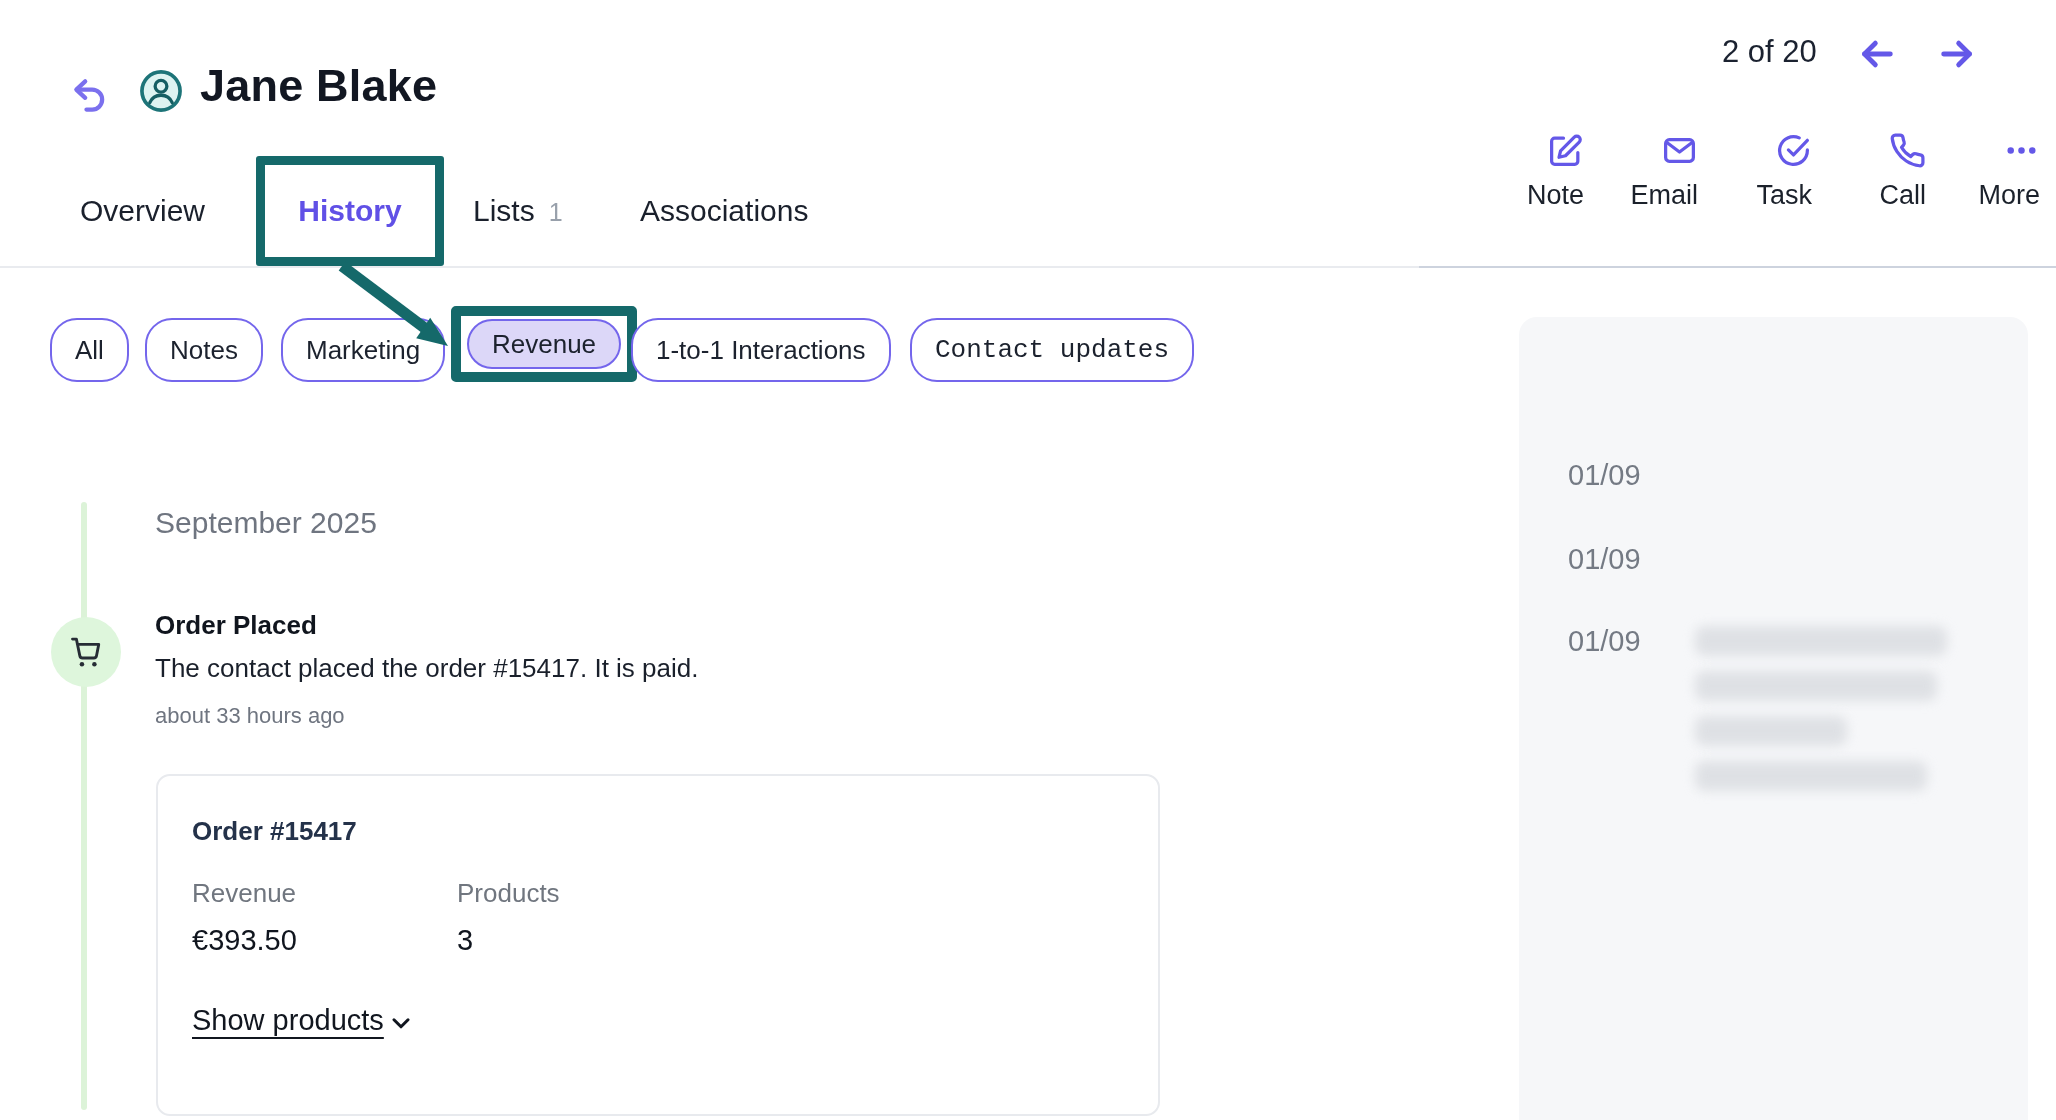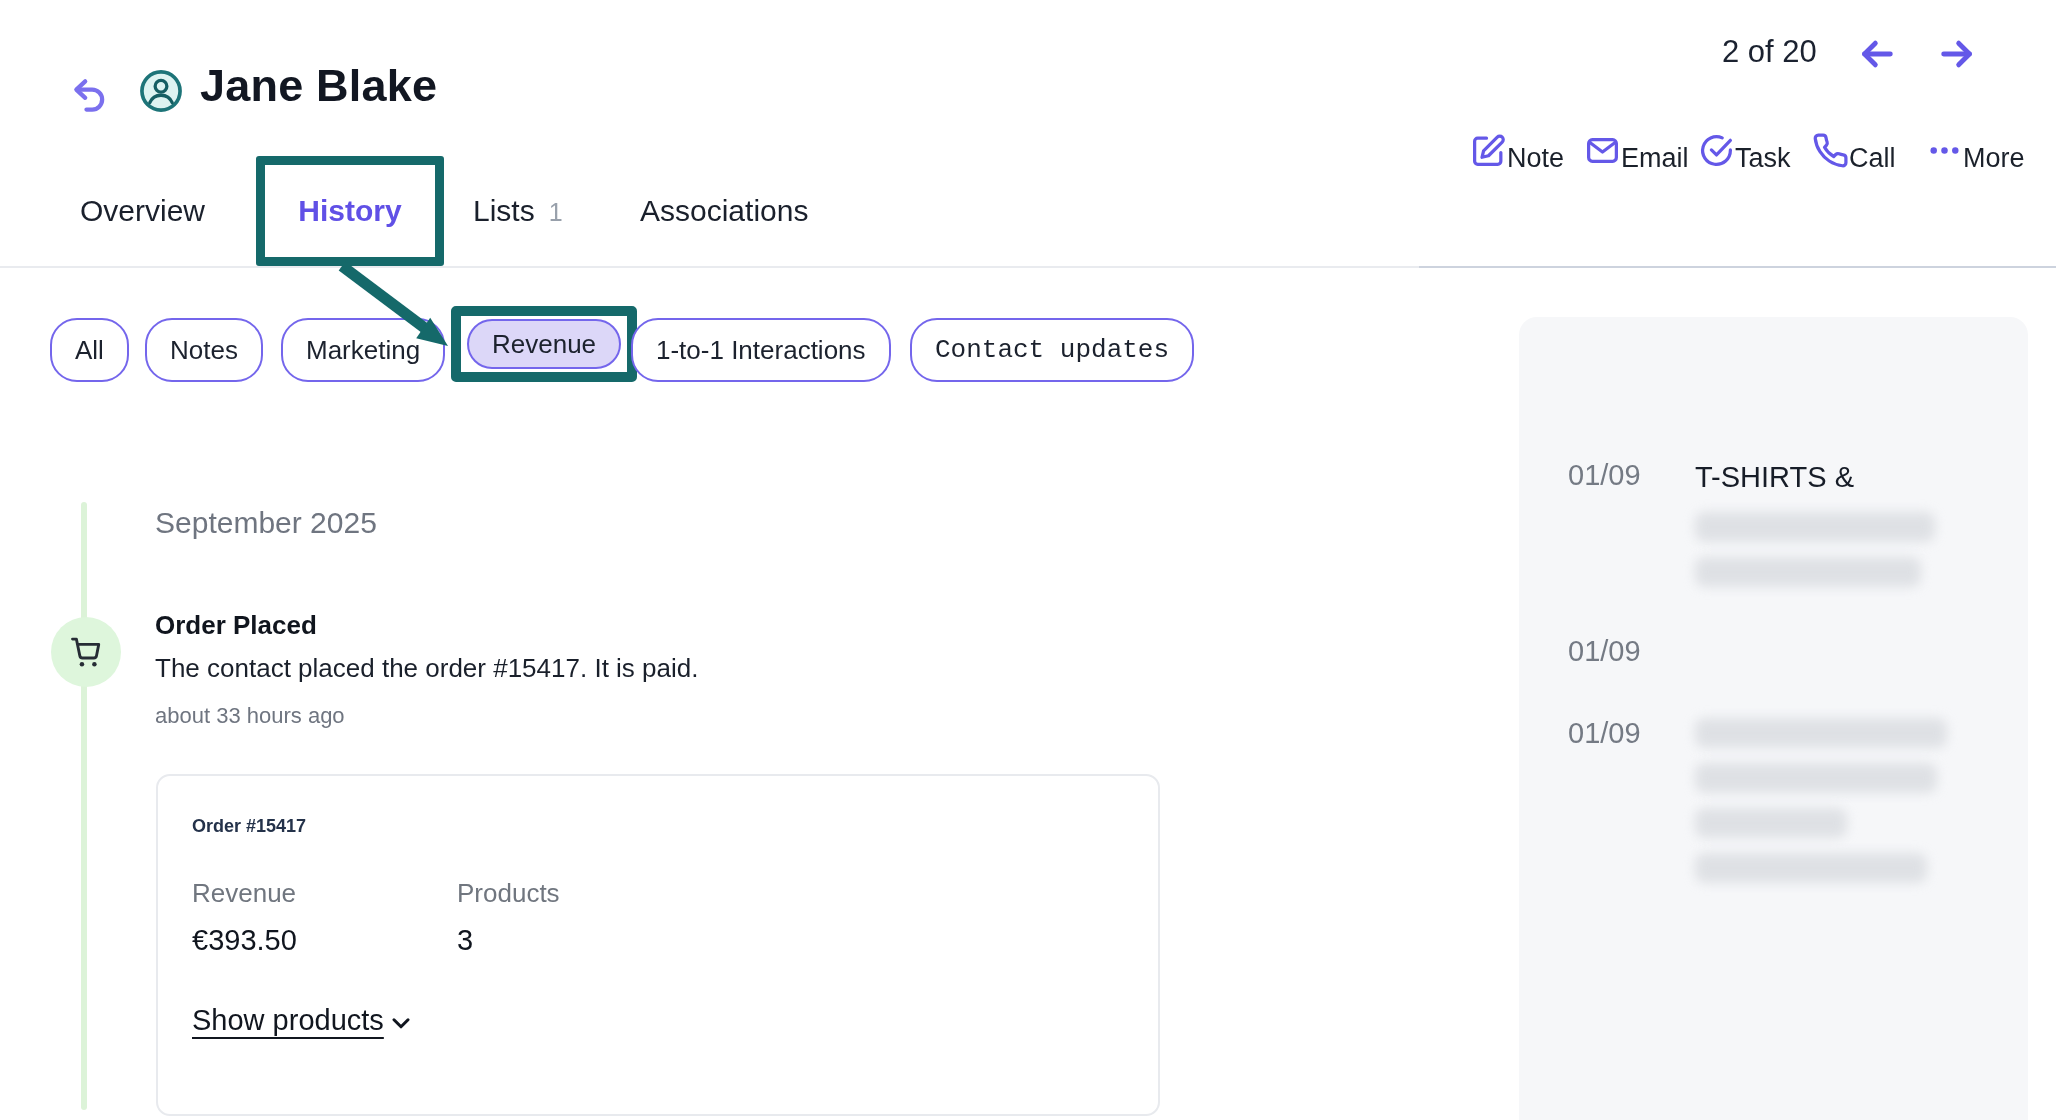--- a/index.html
+++ b/index.html
@@ -15,21 +15,21 @@
   
   .back-btn{left:70px;top:76px;width:38px;height:38px;cursor:pointer;background:none;border:none;padding:0;}
   .avatar{left:139px;top:69px;width:44px;height:44px;}
   .page-title{left:200px;top:60px;font-size:45px;font-weight:600;color:#121722;letter-spacing:.2px;}
 
   .pager{left:1722px;top:34px;display:flex;align-items:center;gap:40px;}
   .pager-label{font-size:31px;font-weight:500;color:#1b2230;}
   .pager-arrow{background:none;border:none;padding:0;cursor:pointer;width:40px;height:36px;}
 
   .actions{left:1470px;top:132px;display:flex;}
-  .action-item{width:114px;display:flex;flex-direction:row;align-items:flex-start;cursor:pointer;}
+  .action-item{width:114px;display:flex;flex-direction:column;align-items:flex-end;cursor:pointer;}
   .action-item .ic{width:37px;height:37px;color:#6458e8;}
   .action-label{margin-top:11px;font-size:27px;color:#1b212b;}
 
   
   .tab{font-size:30px;font-weight:500;color:#1a202c;top:194px;cursor:pointer;white-space:nowrap;}
   .tab-overview{left:80px;}
   .tab-lists{left:473px;display:flex;align-items:center;}
   .tab-badge{font-size:25px;color:#98a0ab;margin-left:14px;margin-top:2px;font-weight:400;}
   .tab-assoc{left:640px;}
   .history-annot-box{
@@ -66,21 +66,21 @@
   .tl-dot{left:51px;top:617px;width:70px;height:70px;border-radius:50%;background:#def6dc;
     display:flex;align-items:center;justify-content:center;}
   .tl-dot .ic{width:36px;height:36px;color:#262c35;}
   .ev-title{left:155px;top:610px;font-size:26px;font-weight:700;color:#10151e;}
   .ev-desc{left:155px;top:653px;font-size:26px;color:#1a202b;}
   .ev-time{left:155px;top:703px;font-size:22px;color:#6f7580;}
 
   
   .order-card{left:156px;top:774px;width:1004px;height:342px;box-sizing:border-box;
     background:#fff;border:2px solid #e8eaee;border-radius:14px;}
-  .oc-title{left:34px;top:40px;font-size:18px;font-weight:700;color:#24324a;}
+  .oc-title{left:34px;top:40px;font-size:26px;font-weight:700;color:#24324a;}
   .oc-label{font-size:26px;color:#70767f;top:102px;}
   .oc-label-rev{left:34px;}
   .oc-label-prod{left:299px;}
   .oc-value{font-size:29px;color:#10151e;top:148px;}
   .oc-value-rev{left:34px;}
   .oc-value-prod{left:299px;}
   .oc-show{left:34px;top:228px;display:flex;align-items:center;gap:4px;cursor:pointer;
     background:none;border:none;padding:0;}
   .oc-show-label{font-size:29px;color:#11161f;text-decoration:underline;text-underline-offset:7px;text-decoration-thickness:2px;font-family:inherit;}
   .oc-show .ic{width:26px;height:26px;color:#11161f;margin-top:4px;}
@@ -248,27 +248,20 @@
     </span>
   </button>
 </div>
 
 <div class="abs sidebar">
 
   <div class="abs sb-entries">
 
     <div class="sb-entry sb-entry-1">
       <span class="sb-date">01/09</span>
-      <div class="sb-content">
-        <div class="sb-text">T-SHIRTS &amp;</div>
-        <div class="redacted-block">
-          <div class="redacted" style="width:240px"></div>
-          <div class="redacted" style="width:226px"></div>
-        </div>
-      </div>
     </div>
 
     <div class="sb-entry sb-entry-2">
       <span class="sb-date">01/09</span>
     </div>
 
     <div class="sb-entry">
       <span class="sb-date">01/09</span>
       <div class="sb-content">
         <div class="redacted-block first">

